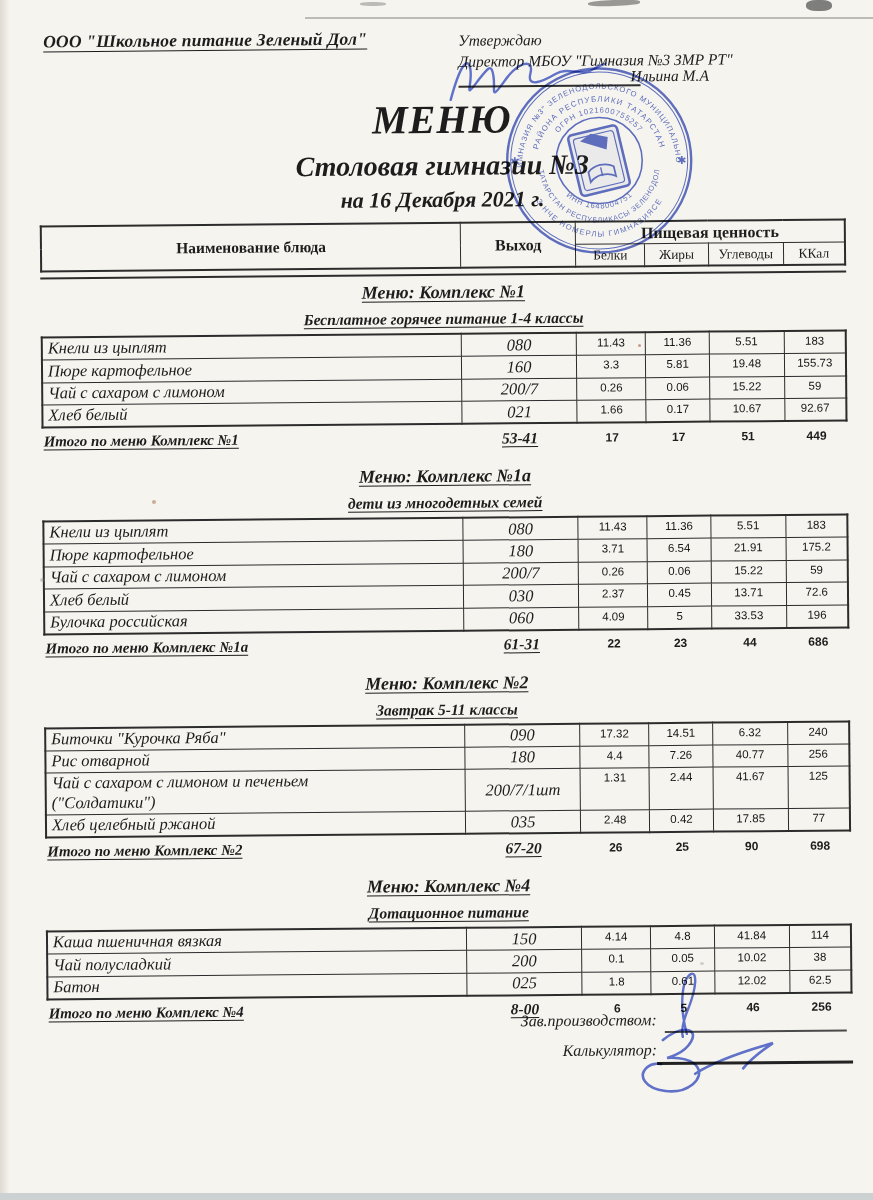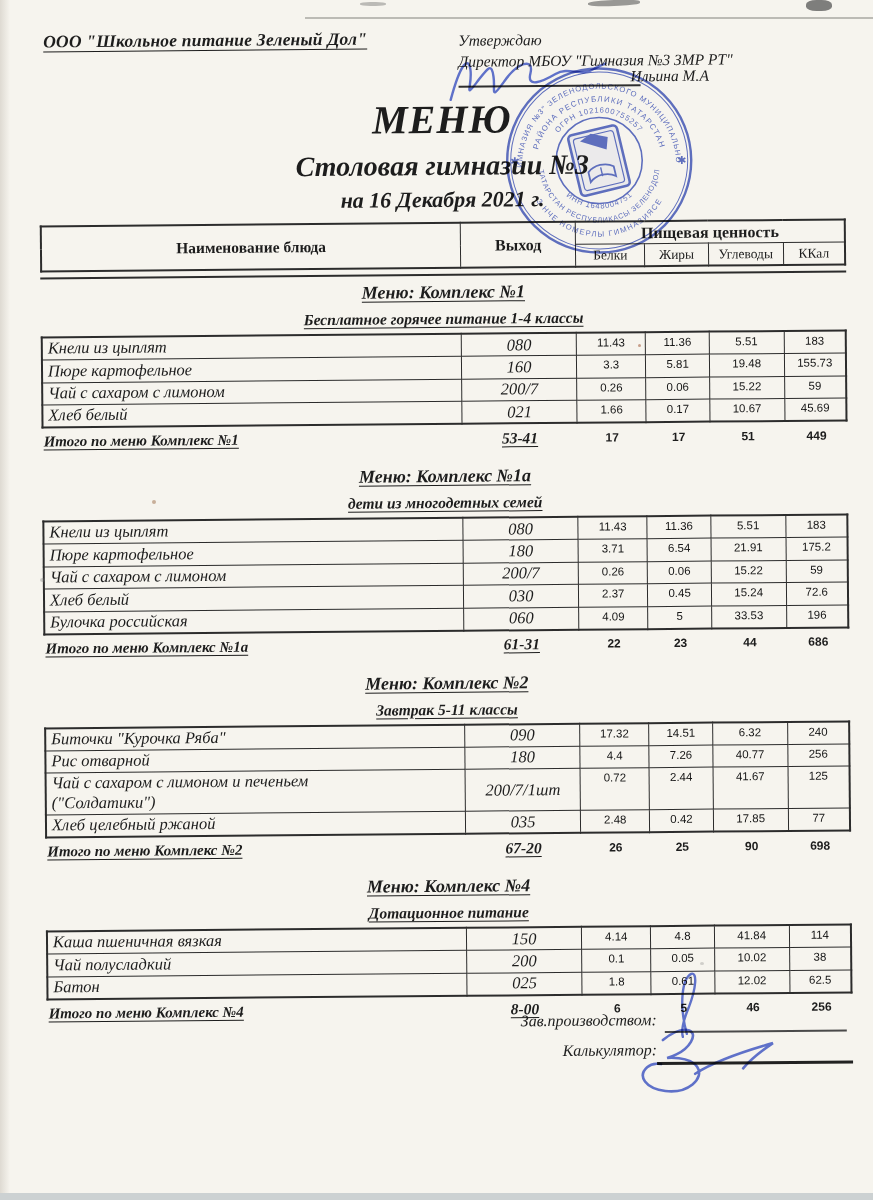--- a/index.html
+++ b/index.html
@@ -219,21 +219,21 @@
                 <td class="c-val">0.06</td>
                 <td class="c-val">15.22</td>
                 <td class="c-val">59</td>
               </tr>
               <tr>
                 <td class="c-name">Хлеб  белый</td>
                 <td class="c-out">021</td>
                 <td class="c-val">1.66</td>
                 <td class="c-val">0.17</td>
                 <td class="c-val">10.67</td>
-                <td class="c-val">45.69</td>
+                <td class="c-val">92.67</td>
               </tr>
             </tbody>
     </table>
     <div class="total-row">
       <div class="t-label">Итого по меню Комплекс №1</div>
       <div class="t-out">53-41</div>
       <div class="t-val">17</div>
       <div class="t-val">17</div>
       <div class="t-val">51</div>
       <div class="t-val">449</div>
@@ -275,21 +275,21 @@
                 <td class="c-val">0.26</td>
                 <td class="c-val">0.06</td>
                 <td class="c-val">15.22</td>
                 <td class="c-val">59</td>
               </tr>
               <tr>
                 <td class="c-name">Хлеб  белый</td>
                 <td class="c-out">030</td>
                 <td class="c-val">2.37</td>
                 <td class="c-val">0.45</td>
-                <td class="c-val">15.24</td>
+                <td class="c-val">13.71</td>
                 <td class="c-val">72.6</td>
               </tr>
               <tr>
                 <td class="c-name">Булочка российская</td>
                 <td class="c-out">060</td>
                 <td class="c-val">4.09</td>
                 <td class="c-val">5</td>
                 <td class="c-val">33.53</td>
                 <td class="c-val">196</td>
               </tr>
@@ -331,21 +331,21 @@
                 <td class="c-out">180</td>
                 <td class="c-val">4.4</td>
                 <td class="c-val">7.26</td>
                 <td class="c-val">40.77</td>
                 <td class="c-val">256</td>
               </tr>
               <tr>
                 <td class="c-name">Чай с сахаром с лимоном и печеньем
 ("Солдатики")</td>
                 <td class="c-out">200/7/1шт</td>
-                <td class="c-val">0.72</td>
+                <td class="c-val">1.31</td>
                 <td class="c-val">2.44</td>
                 <td class="c-val">41.67</td>
                 <td class="c-val">125</td>
               </tr>
               <tr>
                 <td class="c-name">Хлеб  целебный ржаной</td>
                 <td class="c-out">035</td>
                 <td class="c-val">2.48</td>
                 <td class="c-val">0.42</td>
                 <td class="c-val">17.85</td>

